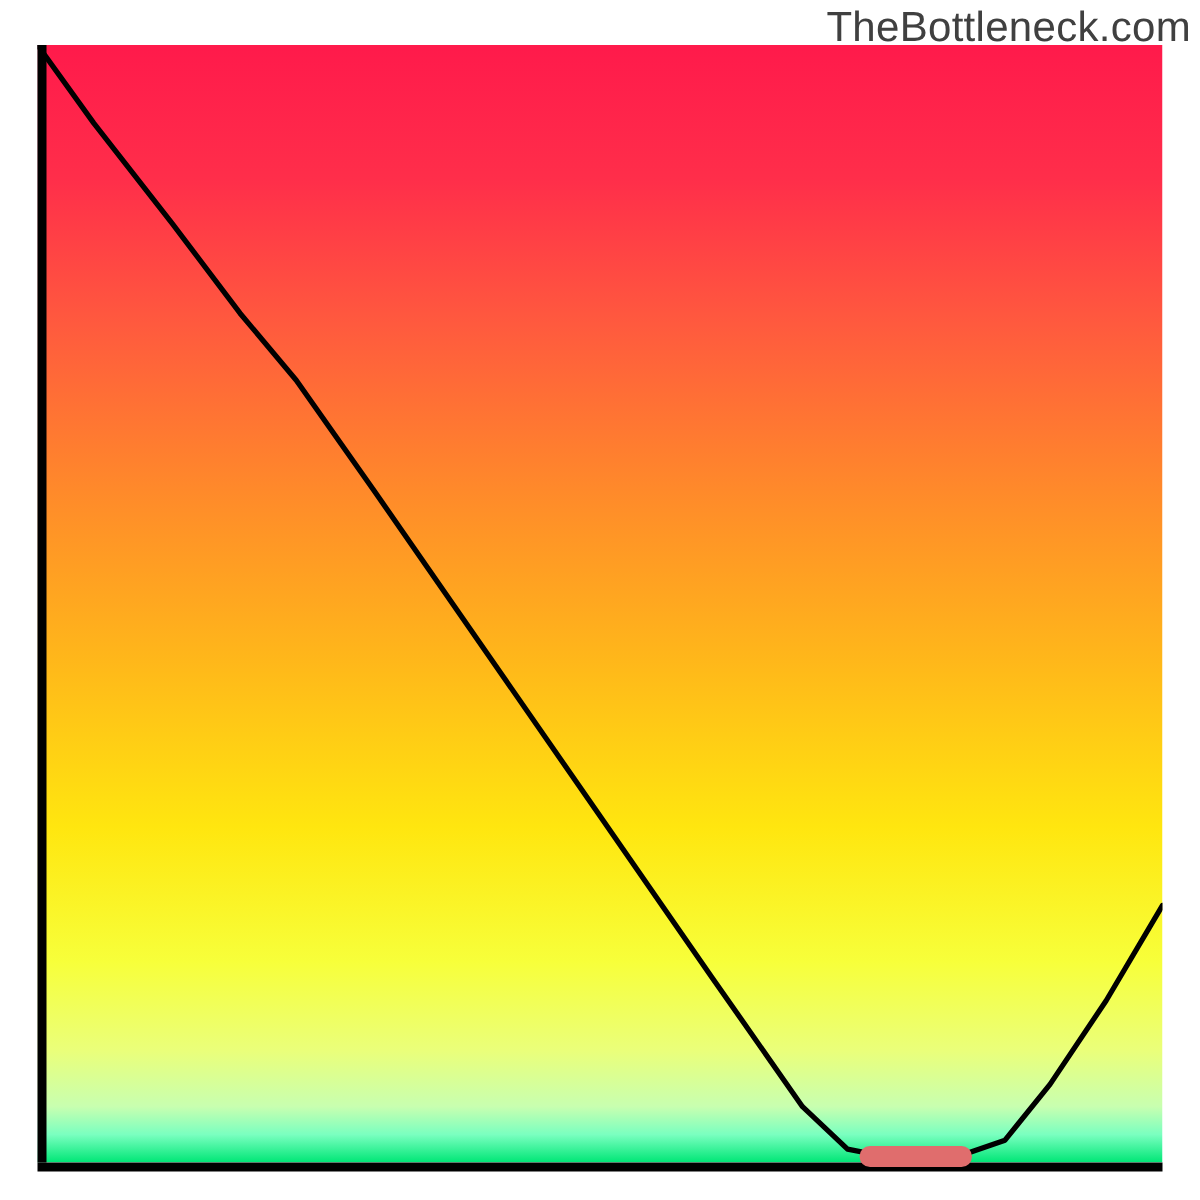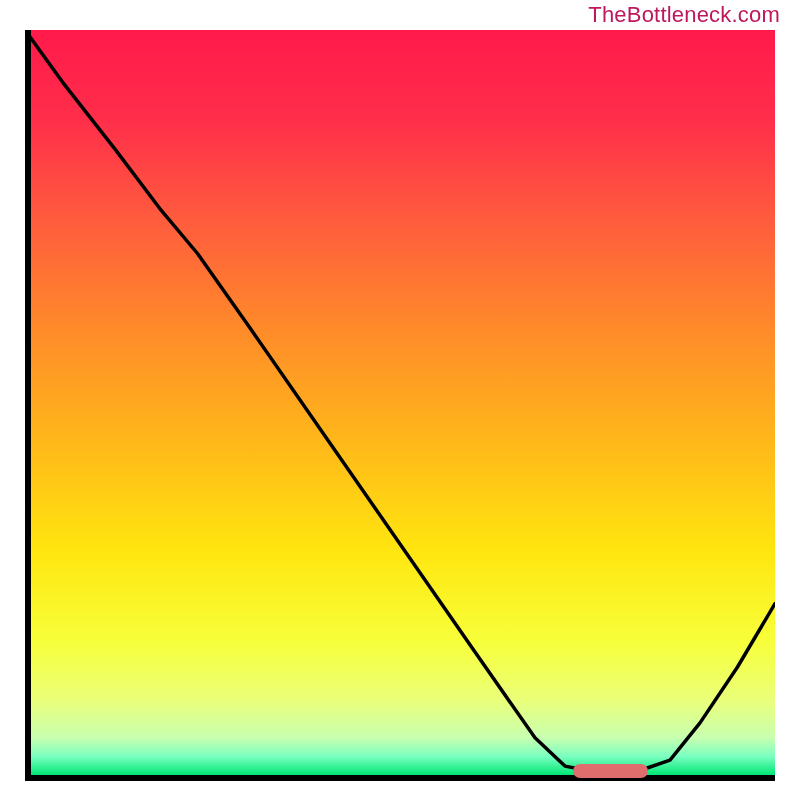--- a/index.html
+++ b/index.html
@@ -12,23 +12,23 @@
     font-family: Arial, Helvetica, sans-serif;
   }
   .wrap {
     position: relative;
     width: 800px;
     height: 800px;
   }
   .watermark {
     position: absolute;
     top: 2px;
-    right: 20px;
-    color: #be185d;
-    font-size: 22px;
+    right: 6px;
+    color: #404040;
+    font-size: 28px;
     font-weight: 500;
     letter-spacing: 0.2px;
     user-select: none;
   }
   .axis-left {
     position: absolute;
     left: 25px;
     top: 30px;
     width: 0;
     height: 745px;

